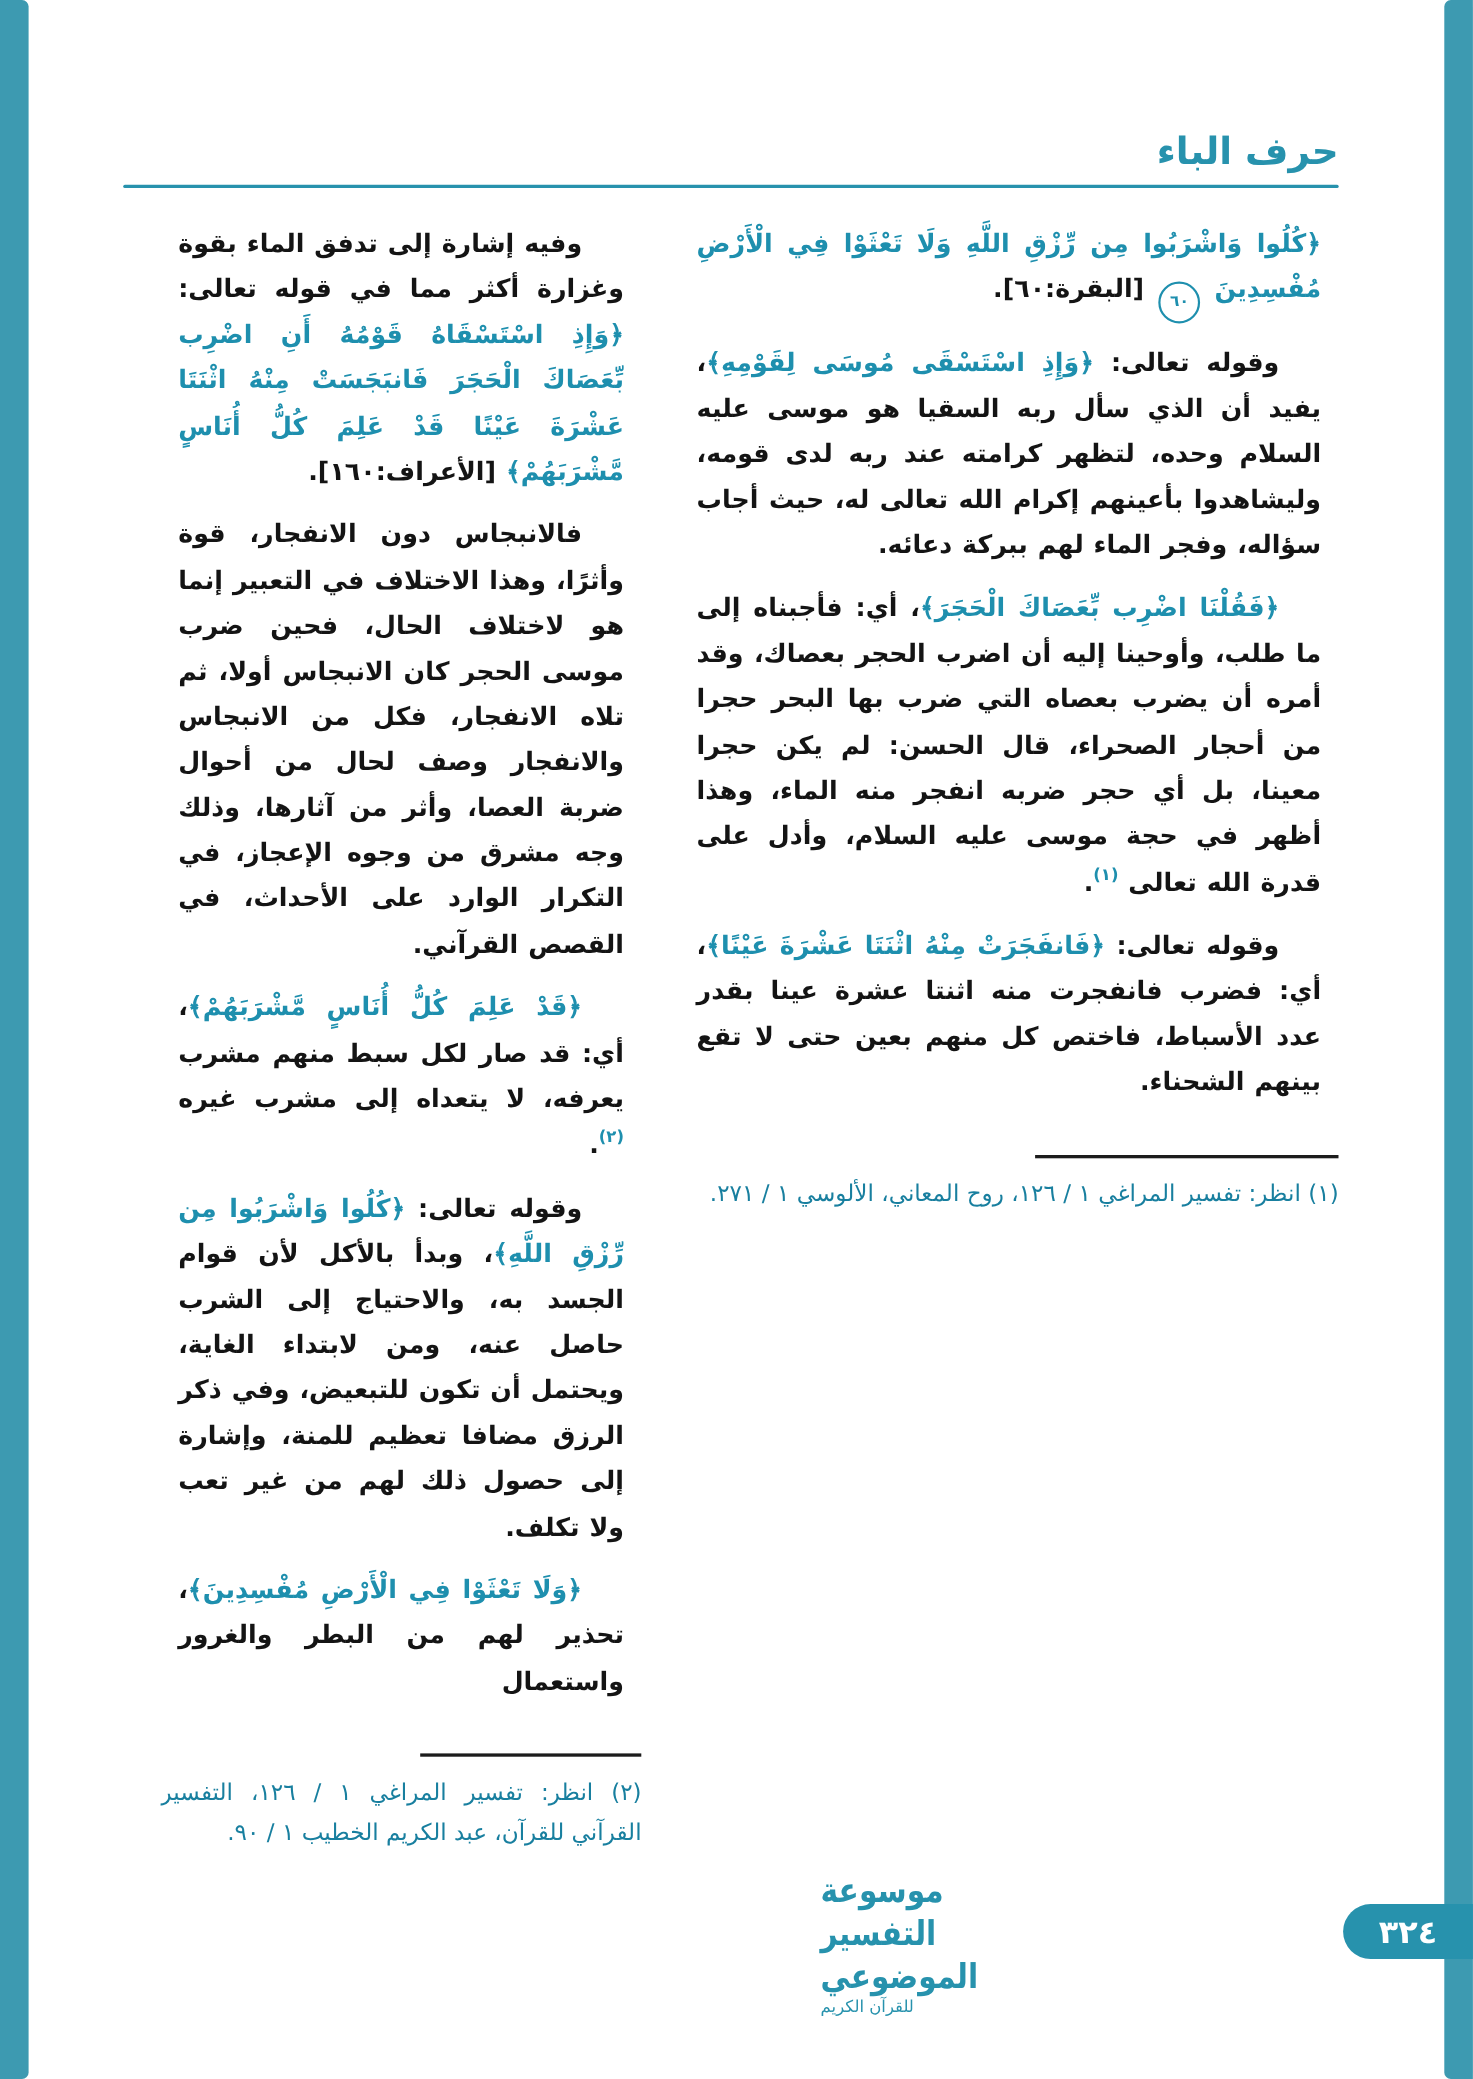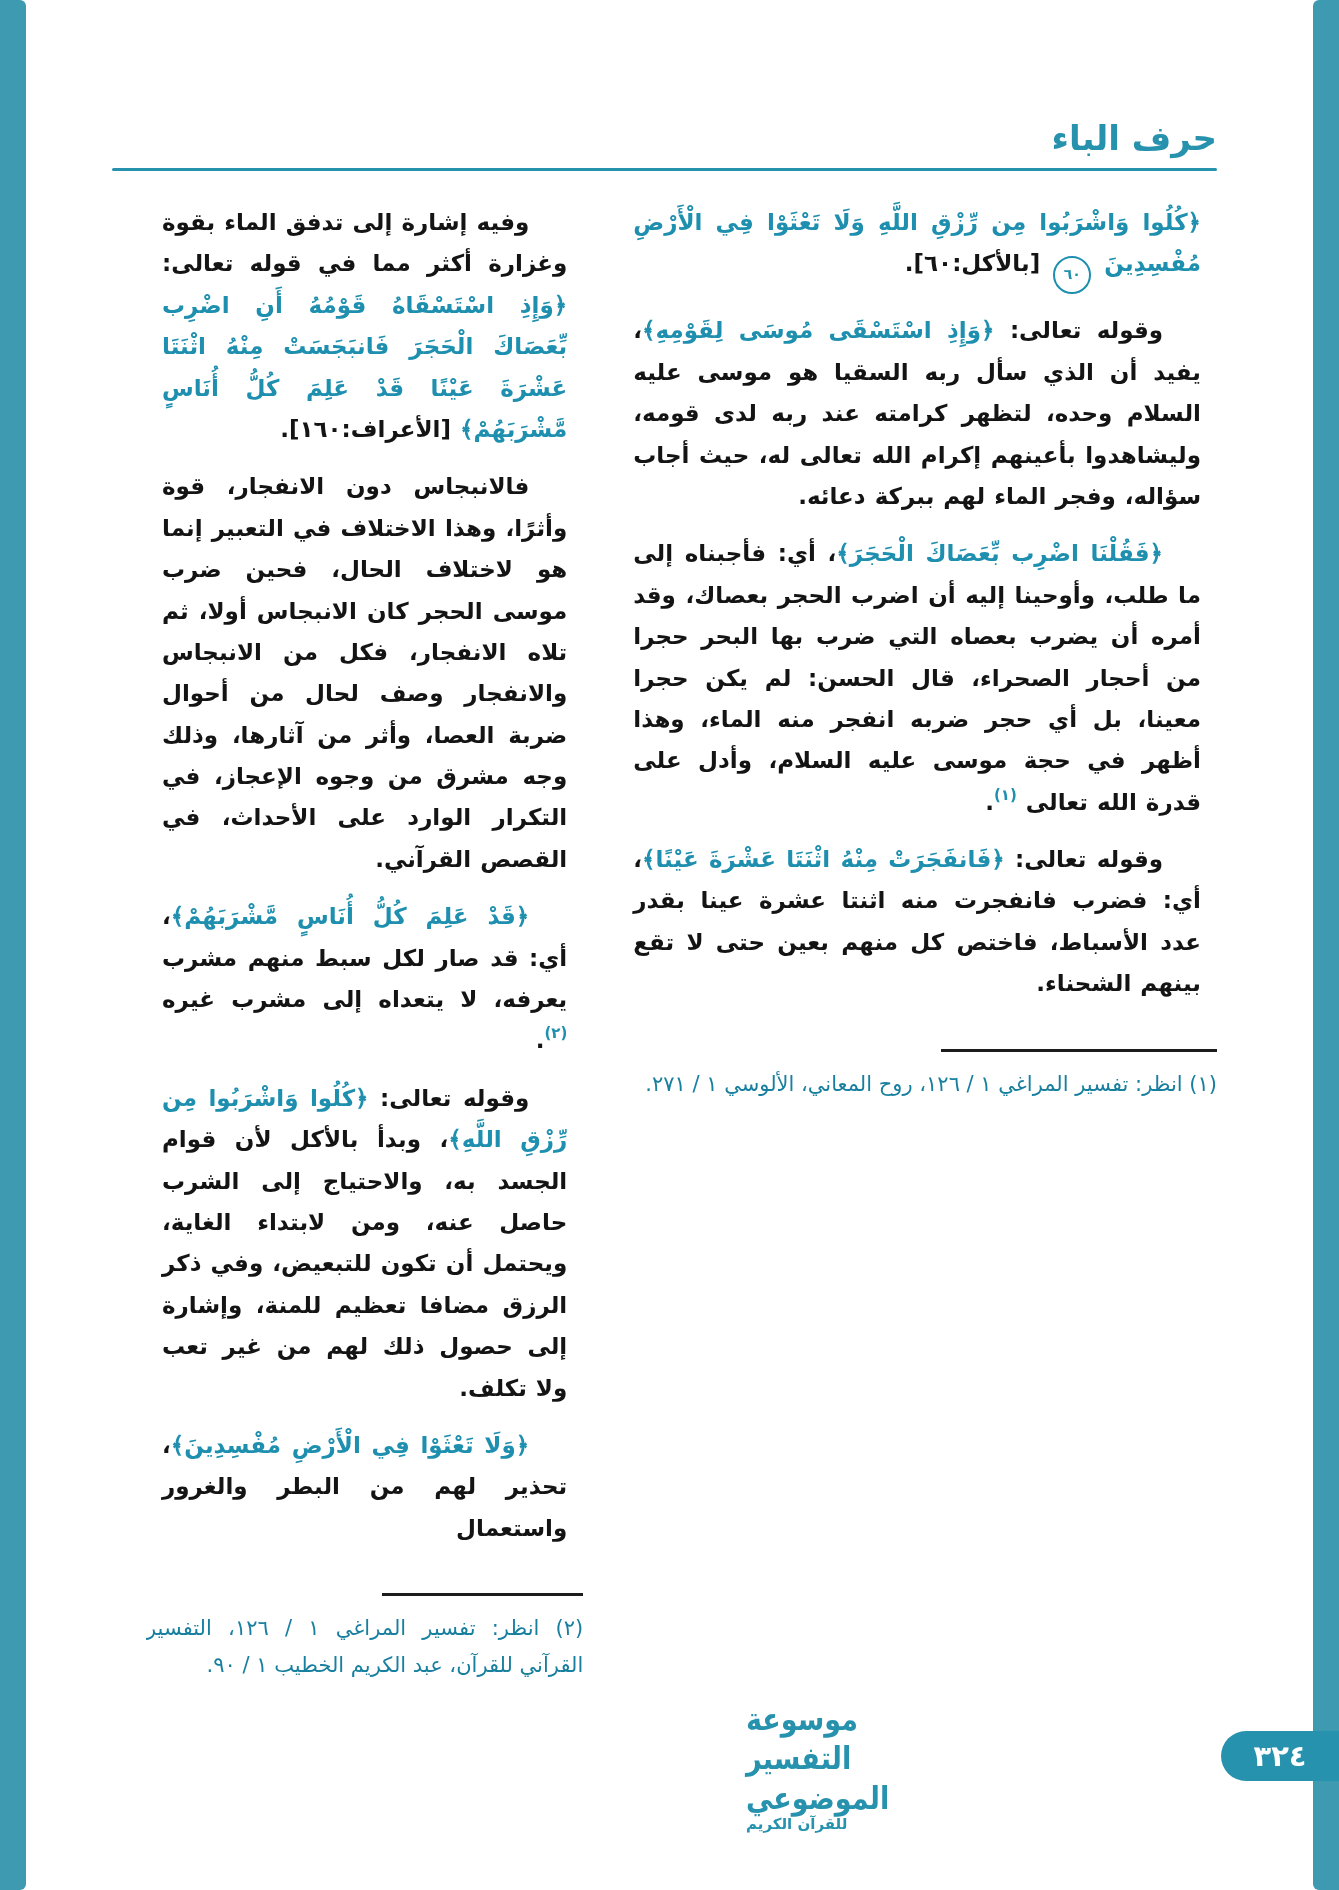--- a/index.html
+++ b/index.html
@@ -135,21 +135,21 @@
     color: var(--accent, #2792ad);
     line-height: 1.25;
   }
   .emblem-main {
     font-size: 27px;
     font-weight: 700;
     transform: scaleY(1.15);
   }
   .emblem-sub {
     font-size: 15px;
-    font-weight: 700;
+    font-weight: 400;
     margin-top: 6px;
     letter-spacing: 1px;
   }
 
   .page-badge {
     position: absolute;
     right: 0;
     bottom: 109px;
     width: 118px;
     height: 50px;
@@ -173,21 +173,21 @@
 
   <header class="header">
     <div class="header-title">حرف الباء</div>
     <div class="header-rule"></div>
   </header>
 
   <main class="columns">
 
     <section class="col col-right">
       <div class="col-body">
-          <p class="para noindent"><span class="seg-quran">﴿كُلُوا وَاشْرَبُوا مِن رِّزْقِ اللَّهِ وَلَا تَعْثَوْا فِي الْأَرْضِ مُفْسِدِينَ </span><span class="seg-ayah">٦٠</span><span class="seg-ref"> [بالأكل:٦٠].</span></p>
+          <p class="para noindent"><span class="seg-quran">﴿كُلُوا وَاشْرَبُوا مِن رِّزْقِ اللَّهِ وَلَا تَعْثَوْا فِي الْأَرْضِ مُفْسِدِينَ </span><span class="seg-ayah">٦٠</span><span class="seg-ref"> [البقرة:٦٠].</span></p>
           <p class="para"><span class="seg-text">وقوله تعالى: </span><span class="seg-quran">﴿وَإِذِ اسْتَسْقَى مُوسَى لِقَوْمِهِ﴾</span><span class="seg-text">، يفيد أن الذي سأل ربه السقيا هو موسى عليه السلام وحده، لتظهر كرامته عند ربه لدى قومه، وليشاهدوا بأعينهم إكرام الله تعالى له، حيث أجاب سؤاله، وفجر الماء لهم ببركة دعائه.</span></p>
           <p class="para"><span class="seg-quran">﴿فَقُلْنَا اضْرِب بِّعَصَاكَ الْحَجَرَ﴾</span><span class="seg-text">، أي: فأجبناه إلى ما طلب، وأوحينا إليه أن اضرب الحجر بعصاك، وقد أمره أن يضرب بعصاه التي ضرب بها البحر حجرا من أحجار الصحراء، قال الحسن: لم يكن حجرا معينا، بل أي حجر ضربه انفجر منه الماء، وهذا أظهر في حجة موسى عليه السلام، وأدل على قدرة الله تعالى </span><span class="seg-fnref">(١)</span><span class="seg-text">.</span></p>
           <p class="para"><span class="seg-text">وقوله تعالى: </span><span class="seg-quran">﴿فَانفَجَرَتْ مِنْهُ اثْنَتَا عَشْرَةَ عَيْنًا﴾</span><span class="seg-text">، أي: فضرب فانفجرت منه اثنتا عشرة عينا بقدر عدد الأسباط، فاختص كل منهم بعين حتى لا تقع بينهم الشحناء.</span></p>
         </div>
       <div class="footnotes">
           <p class="footnote-line"><span class="fn-marker">(١) </span><span class="fn-text">انظر: تفسير المراغي ١ / ١٢٦، روح المعاني، الألوسي ١ / ٢٧١.</span></p>
         </div>
     </section>
 
     <section class="col col-left">

